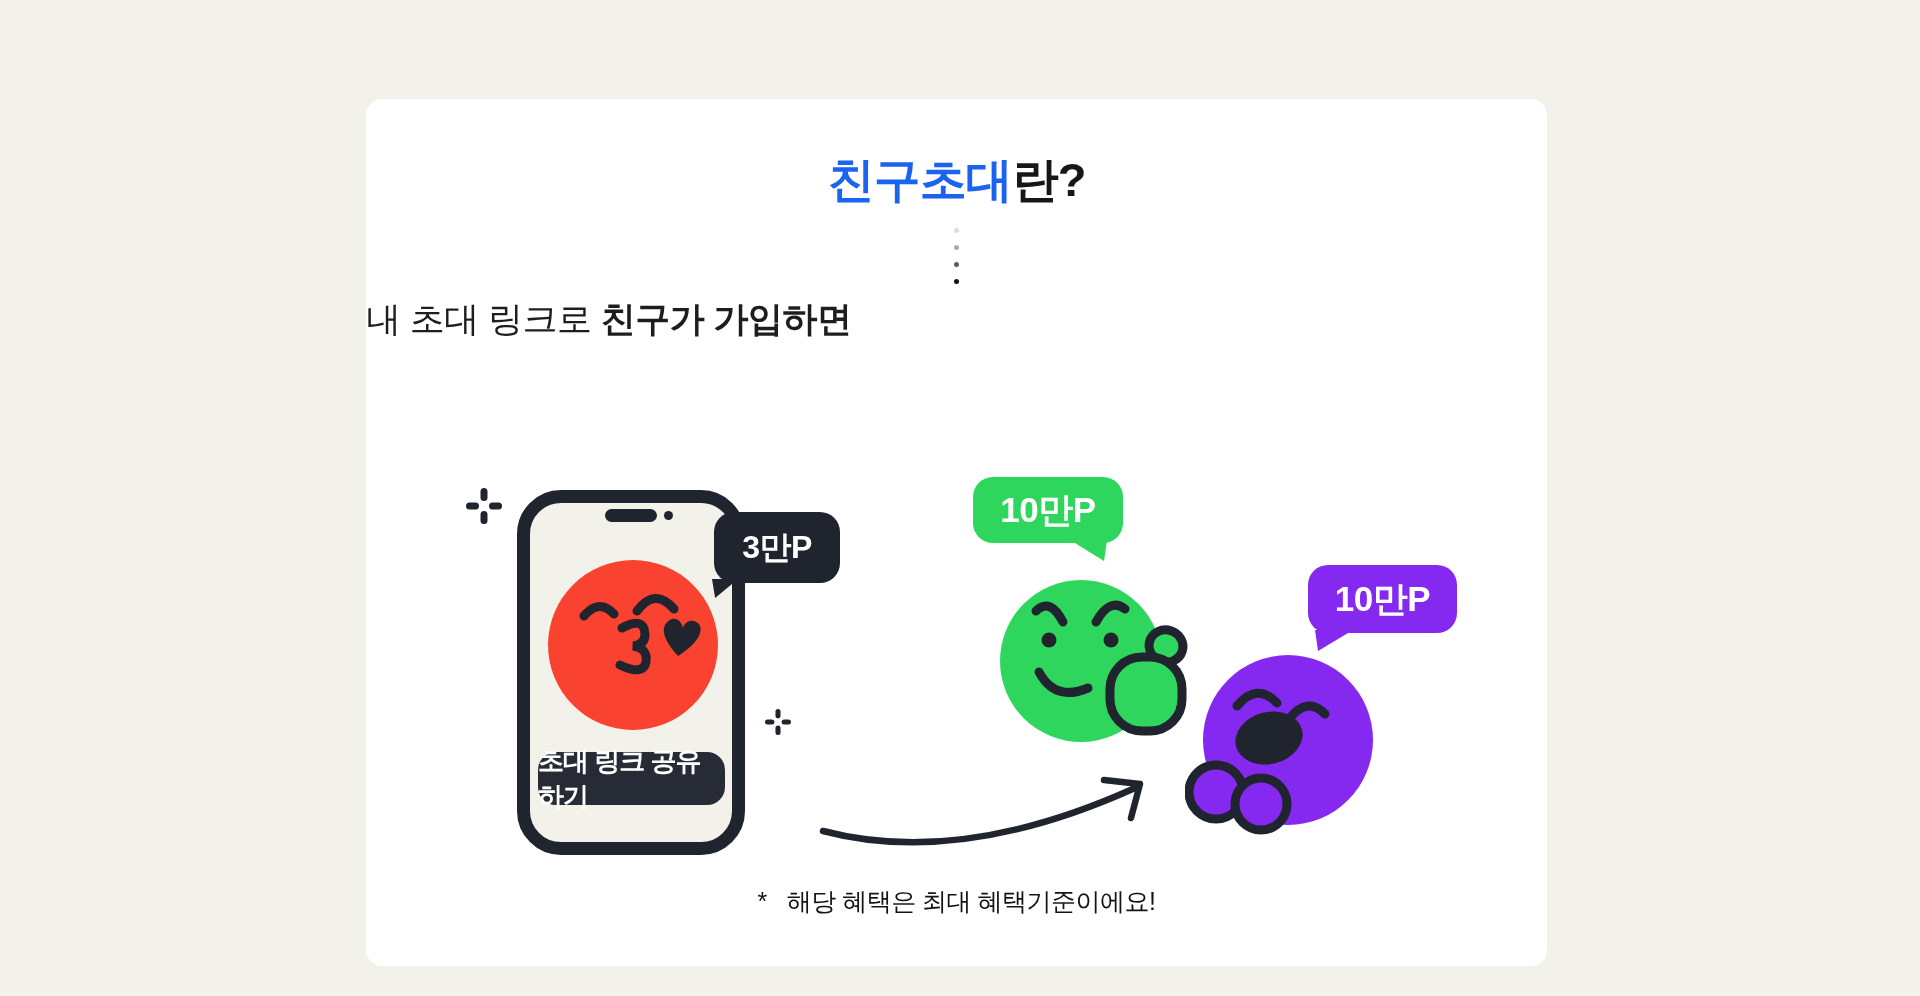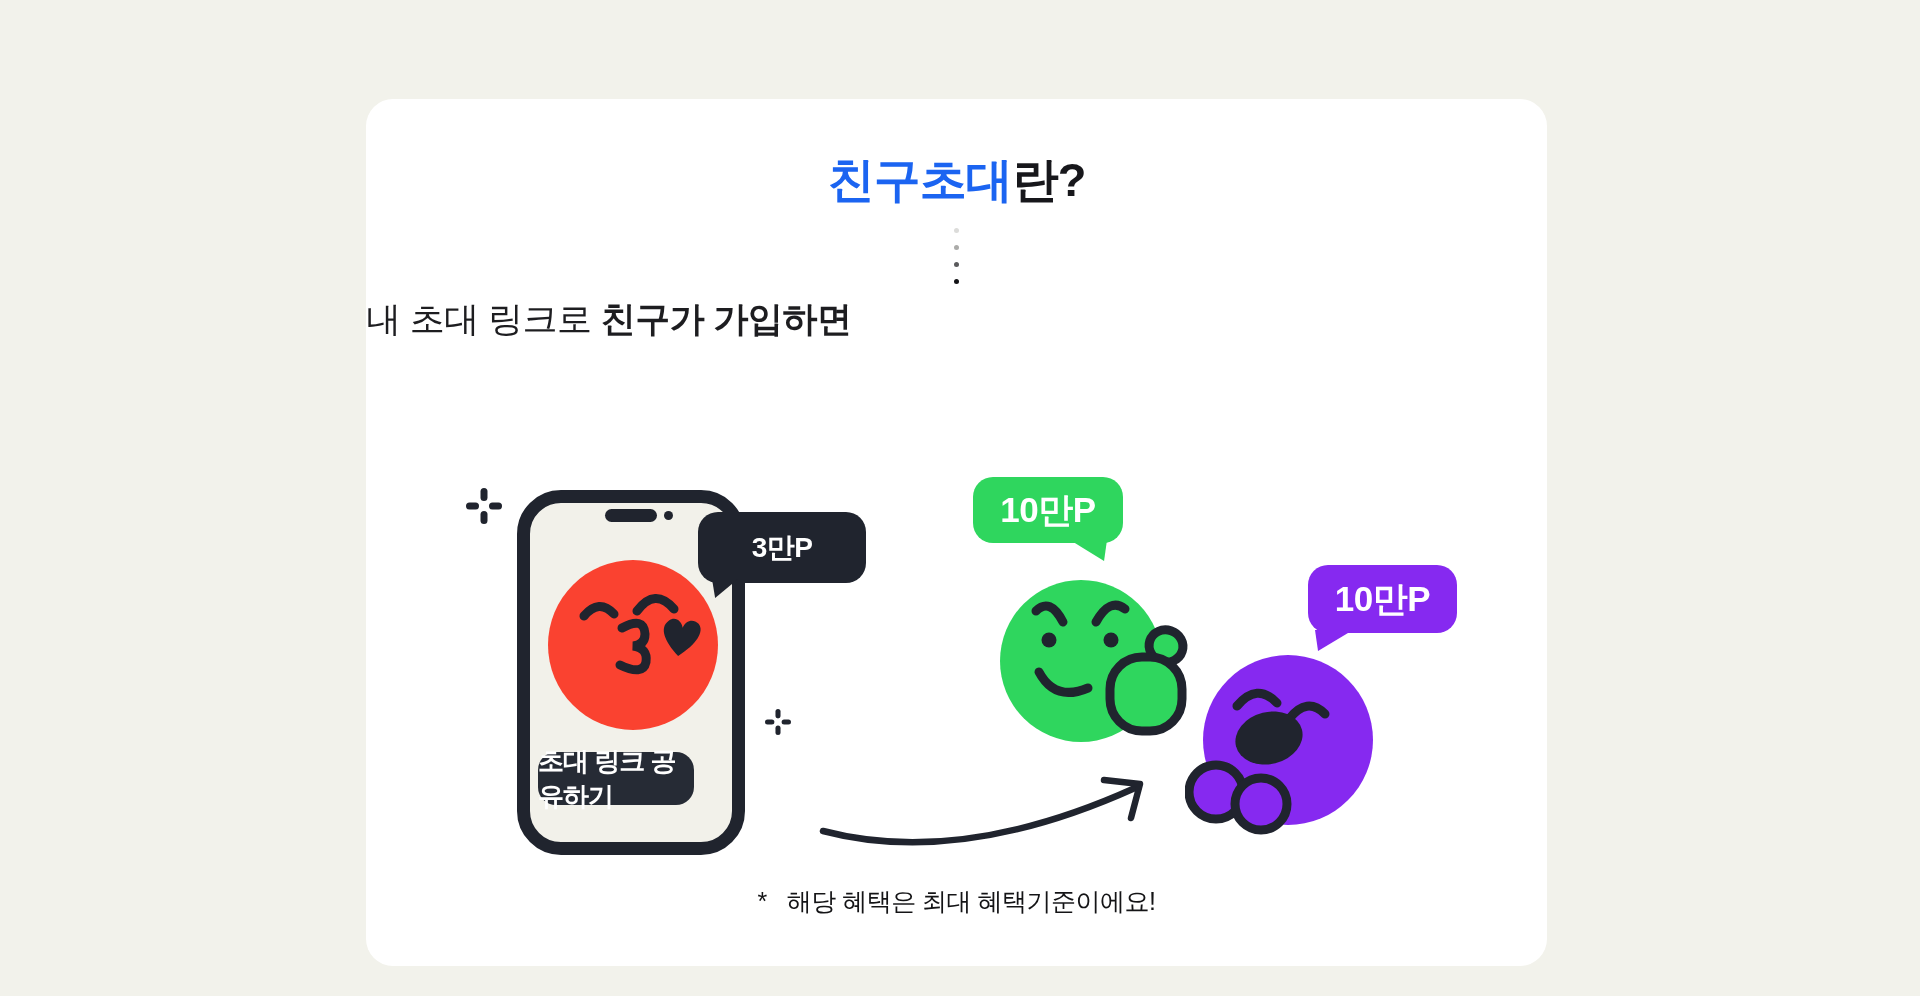--- a/index.html
+++ b/index.html
@@ -9,21 +9,21 @@
     font-family: "Liberation Sans", "DejaVu Sans", sans-serif;
     position: relative;
     overflow: hidden;
     color: #1d1d20;
   }
   .card {
     position: absolute;
     left: 366px; top: 99px;
     width: 1181px; height: 867px;
     background: #ffffff;
-    border-radius: 27px;
+    border-radius: 16px;
   }
   .abs { position: absolute; }
 
   
   .title {
     position: absolute; top: 50px; left: 0; width: 100%;
     text-align: center;
     font-size: 47px; font-weight: 800; letter-spacing: -1px;
     color: #17171b;
   }
@@ -60,35 +60,35 @@
     width: 52px; height: 13px; border-radius: 7px;
     background: #20242e;
   }
   .cam-dot {
     position: absolute; left: 298px; top: 412px;
     width: 9px; height: 9px; border-radius: 50%;
     background: #20242e;
   }
   .share-btn {
     position: absolute; left: 172px; top: 653px;
-    width: 156px; height: 53px; border-radius: 18px;
+    width: 187px; height: 53px; border-radius: 18px;
     background: #262b35; color: #ffffff;
     font-size: 26px; font-weight: 700; letter-spacing: -1px;
     display: flex; align-items: center; justify-content: center;
     border: none;
   }
 
   
   .bubble {
     position: absolute;
     display: flex; align-items: center; justify-content: center;
     color: #fff; font-weight: 800; letter-spacing: -0.5px;
     border-radius: 20px;
   }
-  .bubble-dark  { left: 332px; top: 413px; width: 168px; height: 71px; background: #20242e; font-size: 28px; }
+  .bubble-dark  { left: 348px; top: 413px; width: 126px; height: 71px; background: #20242e; font-size: 32px; }
   .bubble-green { left: 607px; top: 378px; width: 150px; height: 66px; background: #2fd65e; font-size: 35px; }
   .bubble-purple{ left: 942px; top: 466px; width: 149px; height: 68px; background: #8629f0; font-size: 35px; }
   .tail { position: absolute; }
   .tail-dark   { left: 346px; top: 480px; width: 26px; height: 19px; background: #20242e; clip-path: polygon(0 0, 100% 0, 12% 100%); }
   .tail-green  { left: 704px; top: 441px; width: 37px; height: 21px; background: #2fd65e; clip-path: polygon(0 0, 100% 0, 92% 100%); }
   .tail-purple { left: 949px; top: 531px; width: 38px; height: 21px; background: #8629f0; clip-path: polygon(0 0, 100% 0, 8% 100%); }
 
   
   .footnote {
     position: absolute; top: 786px; left: 0; width: 100%;

